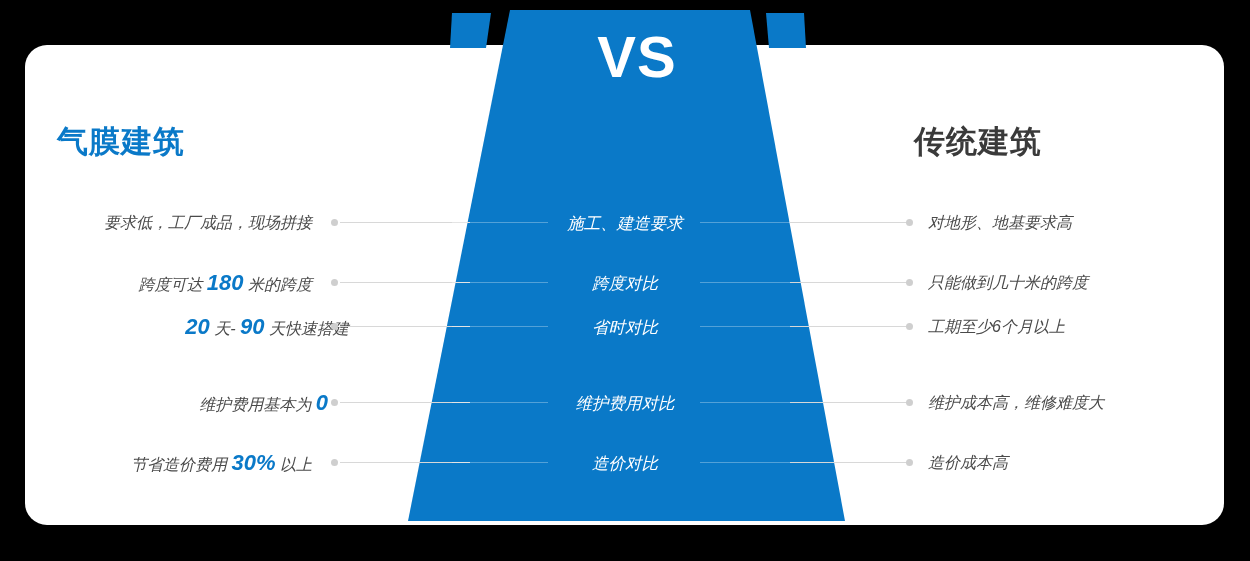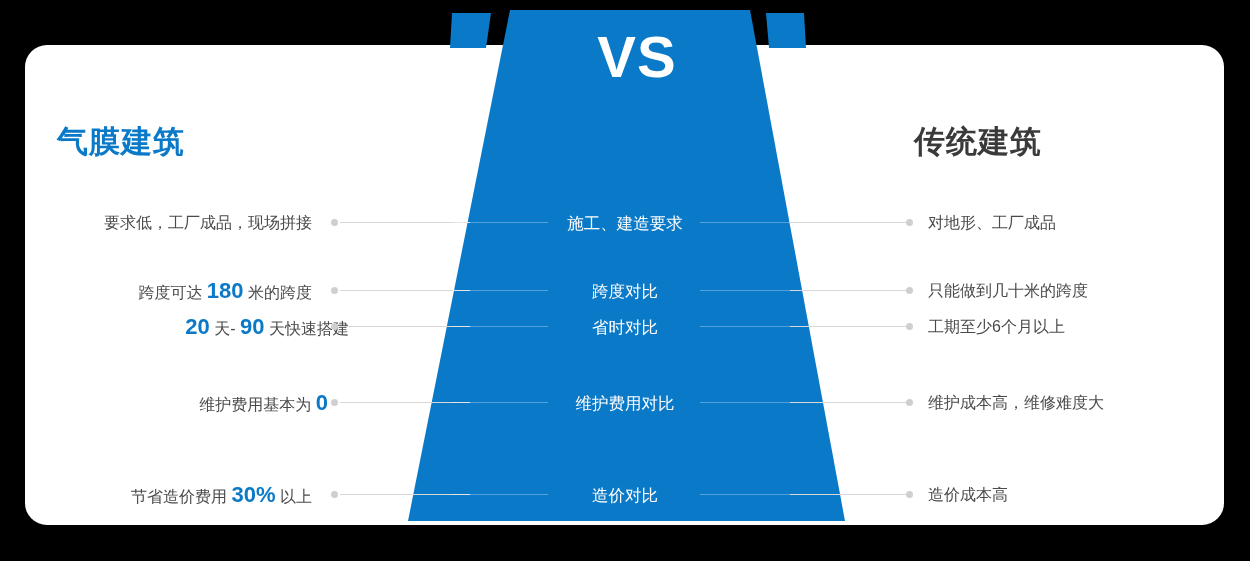--- a/index.html
+++ b/index.html
@@ -79,20 +79,21 @@
     left: 0;
     top: 0;
     width: 1250px;
     height: 561px;
   }
   .row {
     position: absolute;
     left: 0;
     width: 1250px;
     height: 30px;
+    font-style: italic;
   }
 
   .cell {
     position: absolute;
     top: 0;
     height: 30px;
     line-height: 30px;
     white-space: nowrap;
     font-size: 16px;
   }
@@ -171,23 +172,23 @@
   <div class="rows" id="rows-host">
       <div class="row" style="top: 208px;">
         <div class="cell cell-left"><span>要求低，工厂成品，现场拼接</span></div>
         <div class="dot dot-left"></div>
         <div class="conn conn-left"></div>
         <div class="inner-rule rule-a"></div>
         <div class="cell cell-center">施工、建造要求</div>
         <div class="inner-rule rule-b"></div>
         <div class="conn conn-right"></div>
         <div class="dot dot-right"></div>
-        <div class="cell cell-right">对地形、工厂成品</div>
-      </div>
-      <div class="row" style="top: 268px; margin-top: 8px;">
+        <div class="cell cell-right">对地形、地基要求高</div>
+      </div>
+      <div class="row" style="top: 268px;">
         <div class="cell cell-left"><span>跨度可达 </span><span class="hl">180</span><span> 米的跨度</span></div>
         <div class="dot dot-left"></div>
         <div class="conn conn-left"></div>
         <div class="inner-rule rule-a"></div>
         <div class="cell cell-center">跨度对比</div>
         <div class="inner-rule rule-b"></div>
         <div class="conn conn-right"></div>
         <div class="dot dot-right"></div>
         <div class="cell cell-right">只能做到几十米的跨度</div>
       </div>
@@ -206,21 +207,21 @@
         <div class="cell cell-left"><span>维护费用基本为 </span><span class="hl">0</span></div>
         <div class="dot dot-left"></div>
         <div class="conn conn-left"></div>
         <div class="inner-rule rule-a"></div>
         <div class="cell cell-center">维护费用对比</div>
         <div class="inner-rule rule-b"></div>
         <div class="conn conn-right"></div>
         <div class="dot dot-right"></div>
         <div class="cell cell-right">维护成本高，维修难度大</div>
       </div>
-      <div class="row" style="top: 448px; margin-top: 32px;">
+      <div class="row" style="top: 448px;">
         <div class="cell cell-left"><span>节省造价费用 </span><span class="hl">30%</span><span> 以上</span></div>
         <div class="dot dot-left"></div>
         <div class="conn conn-left"></div>
         <div class="inner-rule rule-a"></div>
         <div class="cell cell-center">造价对比</div>
         <div class="inner-rule rule-b"></div>
         <div class="conn conn-right"></div>
         <div class="dot dot-right"></div>
         <div class="cell cell-right">造价成本高</div>
       </div>

